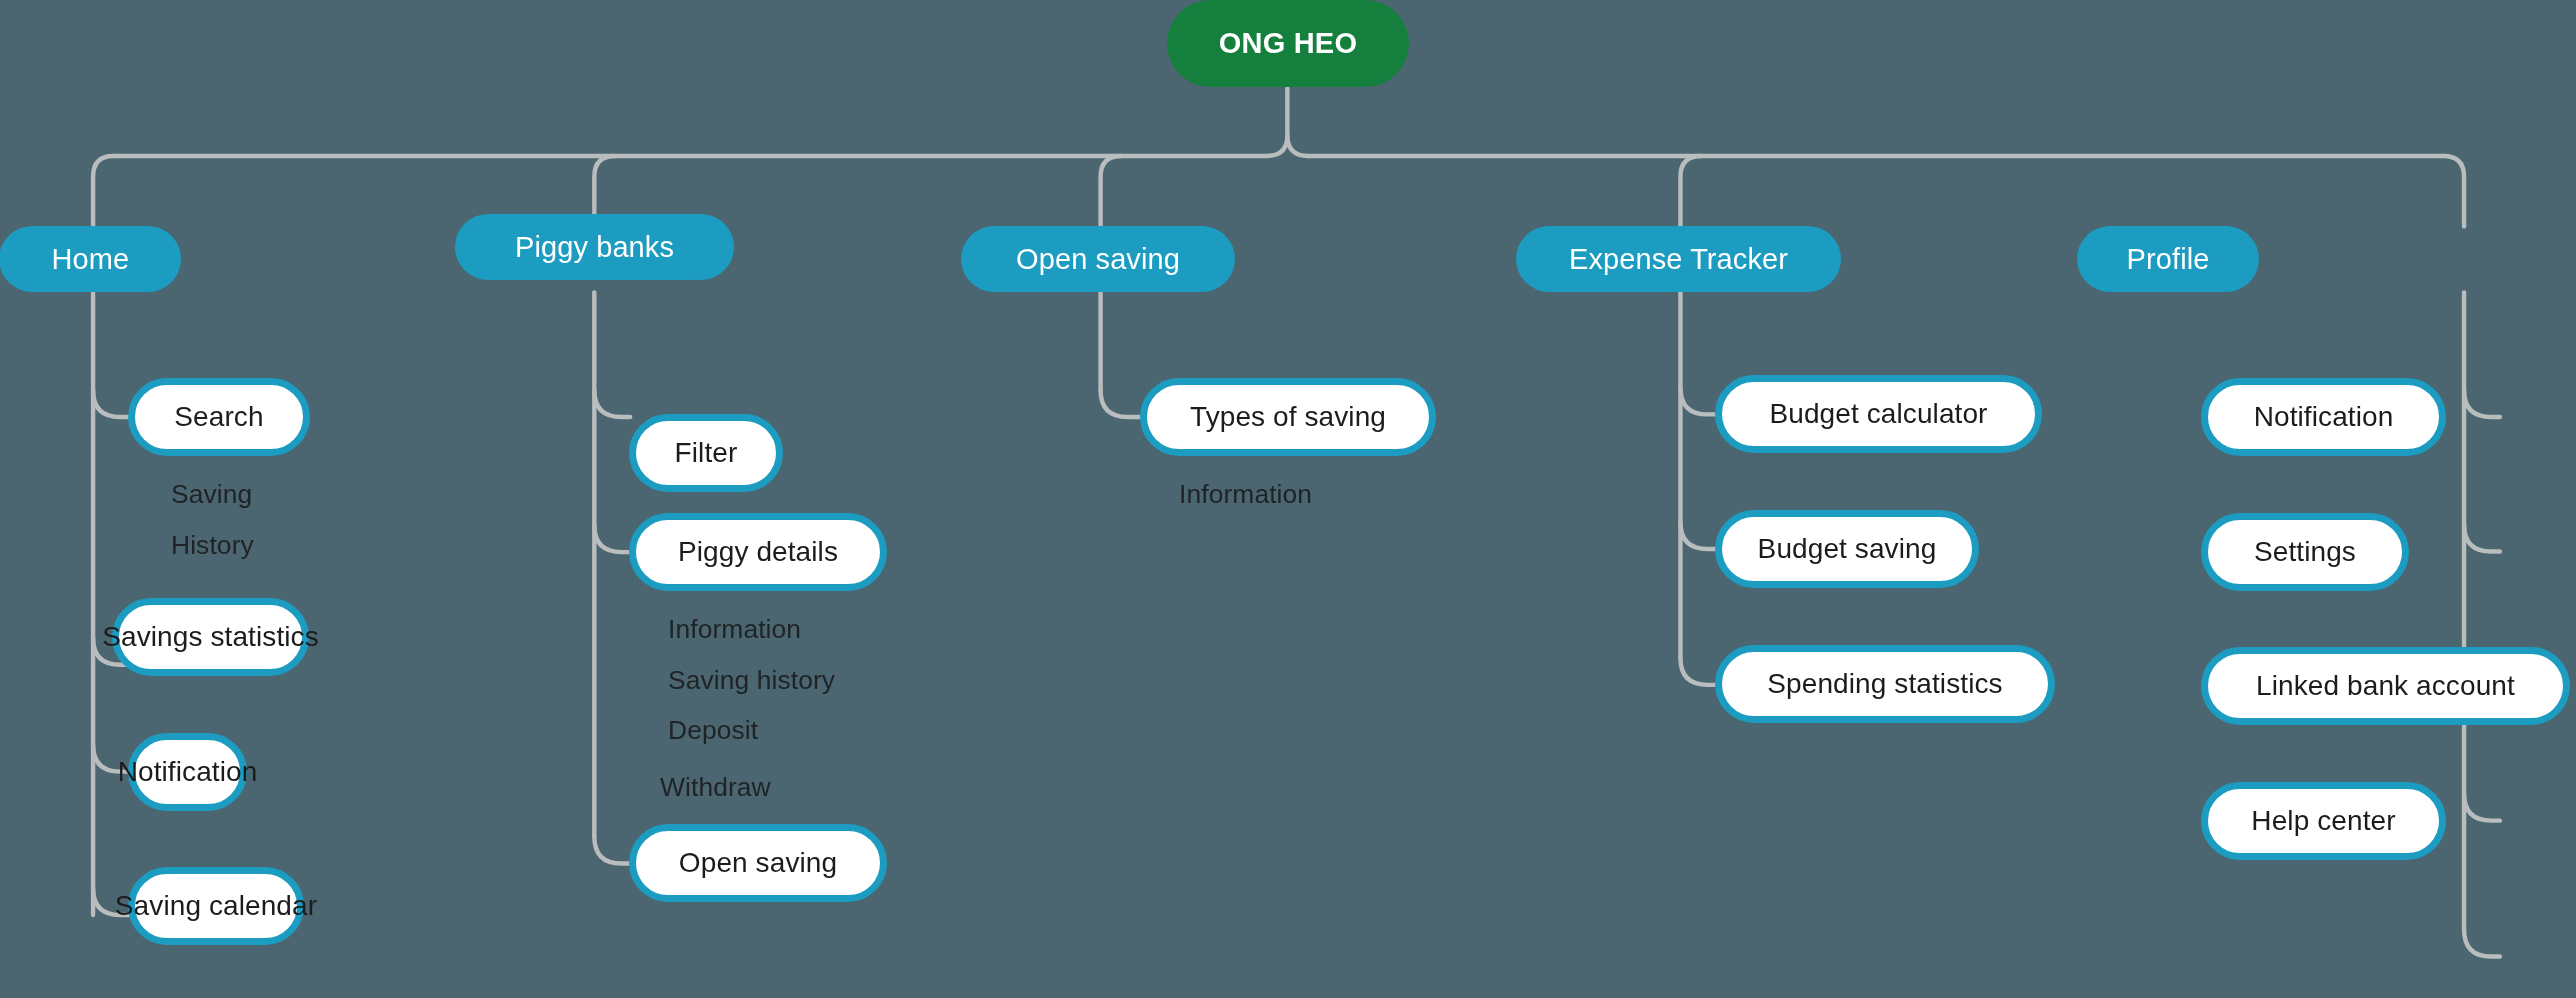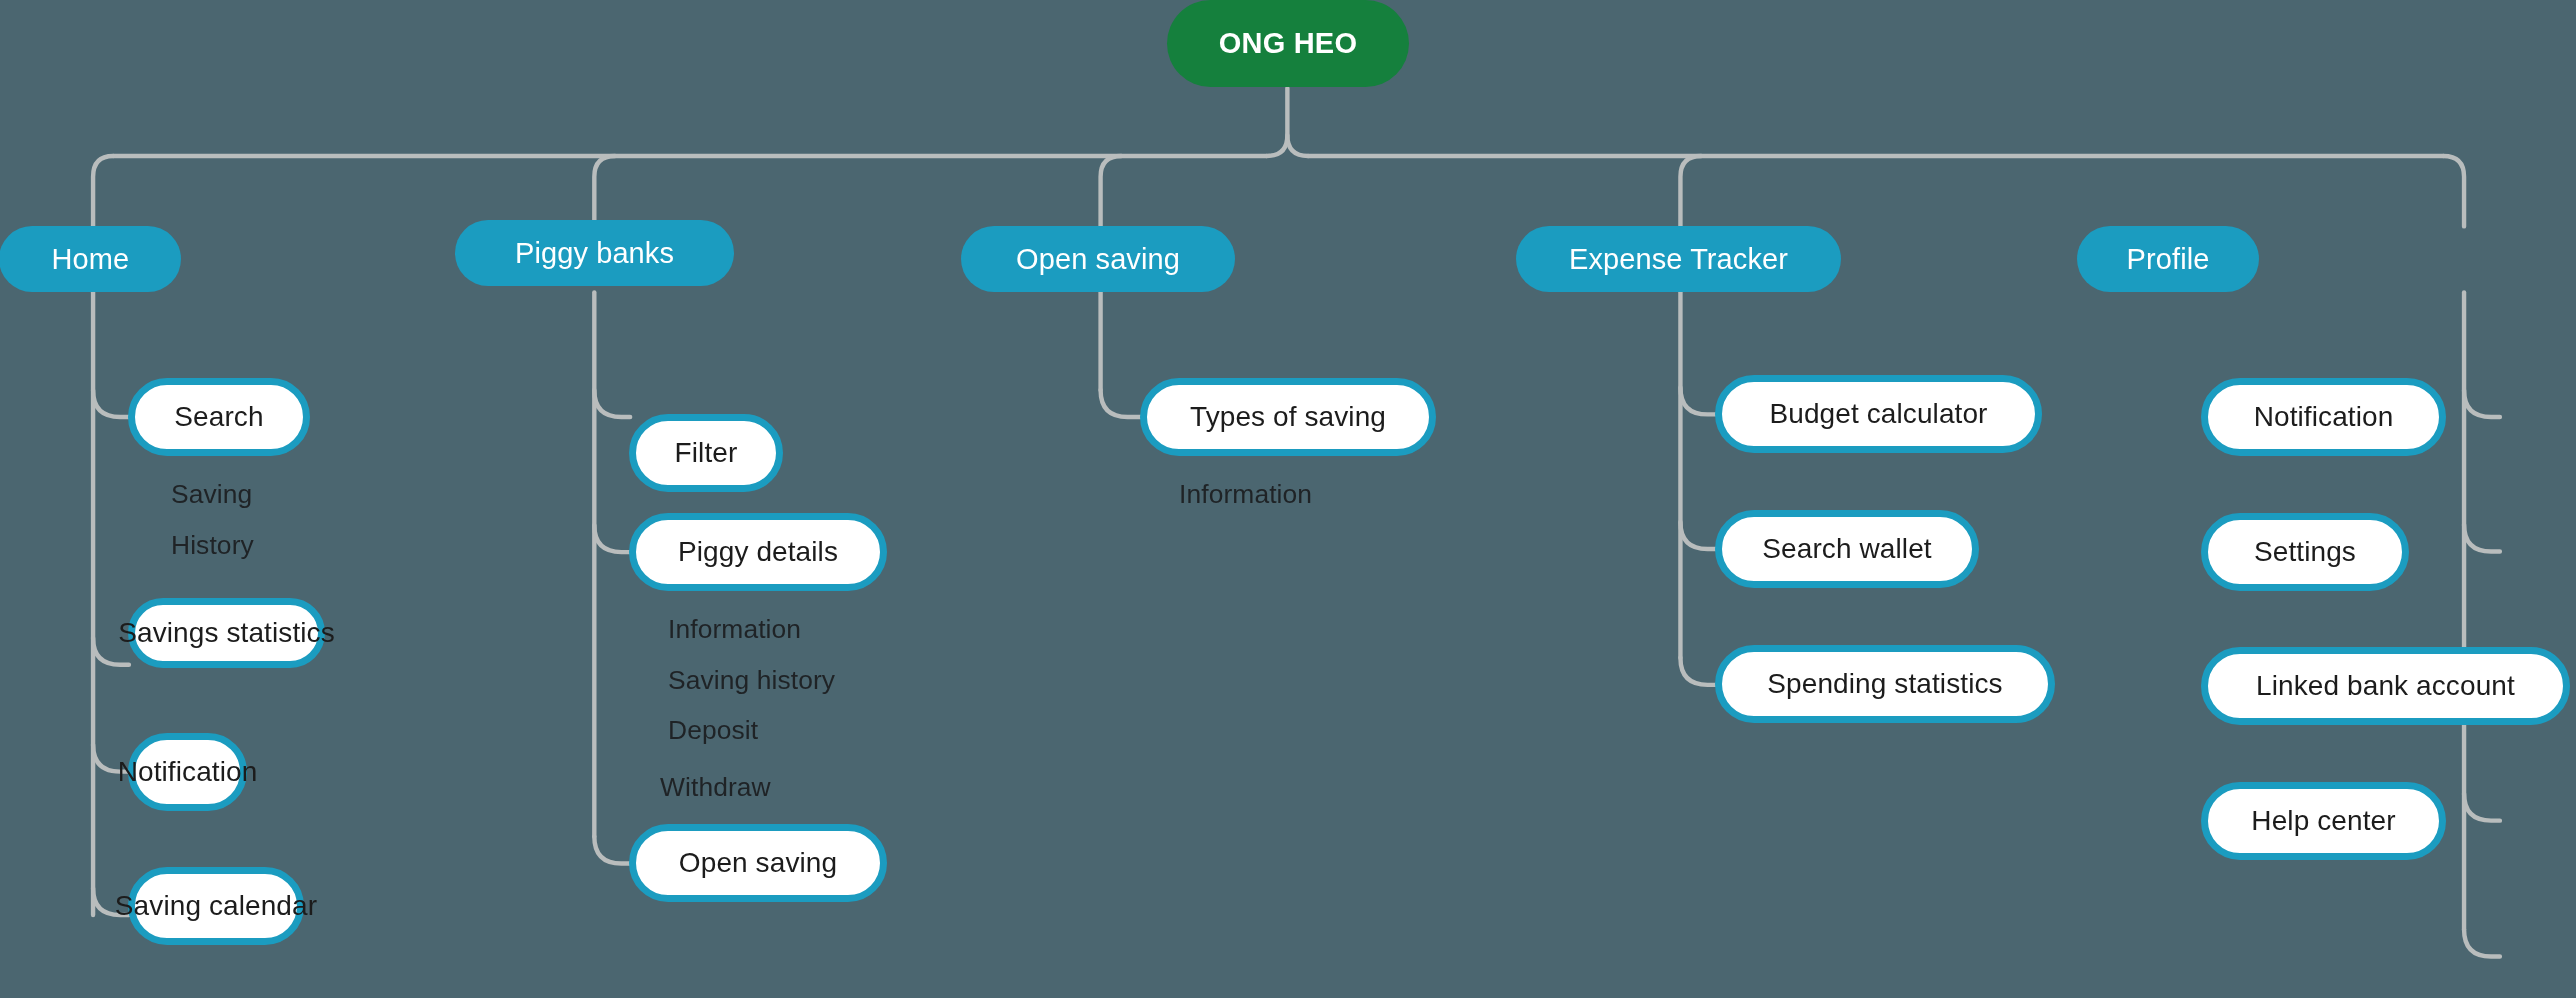--- a/index.html
+++ b/index.html
@@ -111,21 +111,21 @@
   </svg>
 
   <div class="node root" style="left:1167px;top:0px;width:242px;height:87px;">
     <span>ONG HEO</span>
   </div>
 
   <div class="node l1" style="left:-0.6px;top:226px;width:182px;height:66px;">
     <span>Home</span>
   </div>
 
-  <div class="node l1" style="left:455px;top:220px;width:279px;height:66px;">
+  <div class="node l1" style="left:455px;top:214px;width:279px;height:66px;">
     <span>Piggy banks</span>
   </div>
 
   <div class="node l1" style="left:961px;top:226px;width:274px;height:66px;">
     <span>Open saving</span>
   </div>
 
   <div class="node l1" style="left:1516px;top:226px;width:325px;height:66px;">
     <span>Expense Tracker</span>
   </div>
@@ -137,21 +137,21 @@
   <div class="node l2" style="left:128px;top:378px;width:182px;height:78px;">
     <span>Search</span>
   </div>
   <div class="node leaf" style="left:171px;top:479px;width:264px;height:30px;">
     <span>Saving</span>
   </div>
   <div class="node leaf" style="left:171px;top:530px;width:264px;height:30px;">
     <span>History</span>
   </div>
 
-  <div class="node l2" style="left:128px;top:598px;width:197px;height:70px;">
+  <div class="node l2" style="left:112px;top:598px;width:197px;height:78px;">
     <span>Savings statistics</span>
   </div>
 
   <div class="node l2" style="left:128px;top:733px;width:119px;height:78px;">
     <span>Notification</span>
   </div>
 
   <div class="node l2" style="left:128px;top:867px;width:176px;height:78px;">
     <span>Saving calendar</span>
   </div>
@@ -185,21 +185,21 @@
   </div>
   <div class="node leaf" style="left:1179px;top:479px;width:327px;height:30px;">
     <span>Information</span>
   </div>
 
   <div class="node l2" style="left:1715px;top:375px;width:327px;height:78px;">
     <span>Budget calculator</span>
   </div>
 
   <div class="node l2" style="left:1715px;top:510px;width:264px;height:78px;">
-    <span>Search wallet</span>
+    <span>Budget saving</span>
   </div>
 
   <div class="node l2" style="left:1715px;top:645px;width:340px;height:78px;">
     <span>Spending statistics</span>
   </div>
 
   <div class="node l2" style="left:2201px;top:378px;width:245px;height:78px;">
     <span>Notification</span>
   </div>
 

